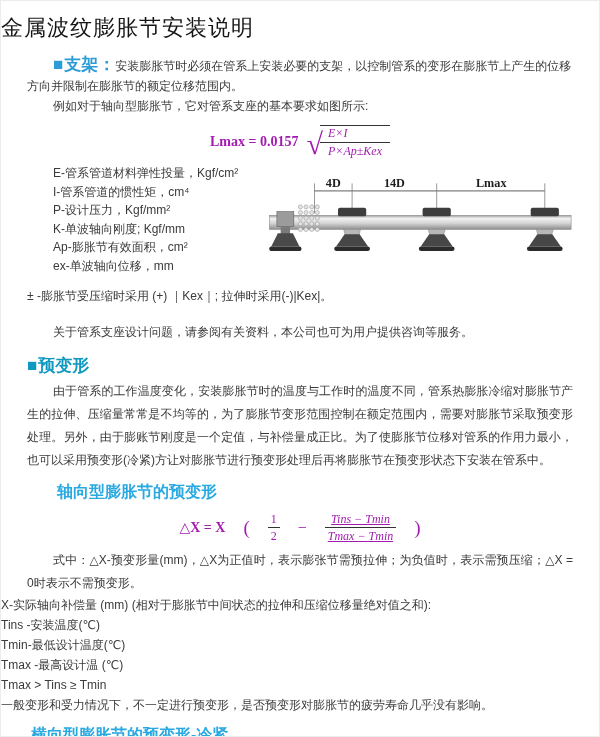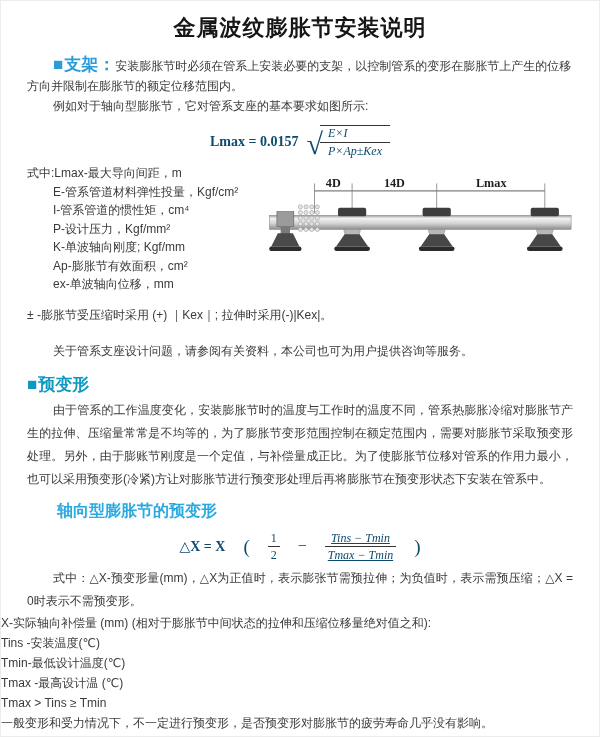--- a/index.html
+++ b/index.html
@@ -7,35 +7,35 @@
     --teal:#0f98c0;
     --cyan:#29a9e1;
     --ink:#3a3a3a;
   }
   html,body{margin:0;padding:0;background:#fff;}
   .page{
     width:600px;height:737px;box-sizing:border-box;overflow:hidden;
     background:#fff;border:1px solid #ececec;
     font-family:"Liberation Sans","DejaVu Sans",sans-serif;color:var(--ink);
   }
-  h1.title{font-size:22px;font-weight:bold;color:#161616;text-align:center;
+  h1.title{font-size:22px;font-weight:normal;color:#161616;
     margin:12px 0 12px;letter-spacing:1px;}
   .body{font-size:12px;line-height:20px;margin:0 26px;color:var(--ink);}
   .indent{text-indent:26px;}
   .just{text-align:justify;line-height:23px;}
   .sec-head{font-size:17px;font-weight:bold;color:var(--blue);}
   .sec-head .marker{font-size:17px;margin-right:1px;}
   .sec2-head{font-size:17px;font-weight:bold;color:var(--teal);margin:13px 0 3px 26px;}
   .sec2-head .marker{margin-right:1px;}
   .sub-head{font-size:16px;font-weight:bold;color:var(--cyan);margin:10px 0 0 56px;}
   .sub-head.lateral{margin:10px 0 0 30px;}
 
   
   .formula{display:flex;justify-content:center;align-items:center;
-    font-family:"Liberation Serif","DejaVu Serif",serif;color:#0c4a6e;}
+    font-family:"Liberation Serif","DejaVu Serif",serif;color:#a21caf;}
   .formula1{margin:9px 0 5px;}
   .f-lhs{font-weight:bold;font-size:14px;}
   .radical{font-size:30px;line-height:0.85;margin:4px -3px 0 8px;font-weight:400;}
   .radicand{display:inline-block;border-top:1.5px solid #333;text-align:left;
     font-style:italic;font-size:12px;}
   .radicand .num{display:block;border-bottom:1px solid #333;padding:0 8px 1px;}
   .radicand .den{display:block;padding:1px 8px 0;}
   .formula2{gap:18px;margin:9px 0 5px;}
   .f2-lhs{font-weight:bold;font-size:14px;}
   .paren{font-size:19px;font-weight:400;line-height:1;}
@@ -70,21 +70,20 @@
     <span class="f-lhs">Lmax = 0.0157</span>
     <span class="radical">√</span>
     <span class="radicand">
       <span class="num">E×I</span>
       <span class="den">P×Ap±Kex</span>
     </span>
   </div>
 
   <div class="row">
     <div class="params">
-      <div class="param">式中:Lmax-最大导向间距，m</div>
       <div class="param pind">E-管系管道材料弹性投量，Kgf/cm²</div>
       <div class="param pind">I-管系管道的惯性矩，cm⁴</div>
       <div class="param pind">P-设计压力，Kgf/mm²</div>
       <div class="param pind">K-单波轴向刚度; Kgf/mm</div>
       <div class="param pind">Ap-膨胀节有效面积，cm²</div>
       <div class="param pind">ex-单波轴向位移，mm</div>
     </div>
 
     <div class="diagram">
       <svg viewBox="0 0 350 100" width="330" height="94">

